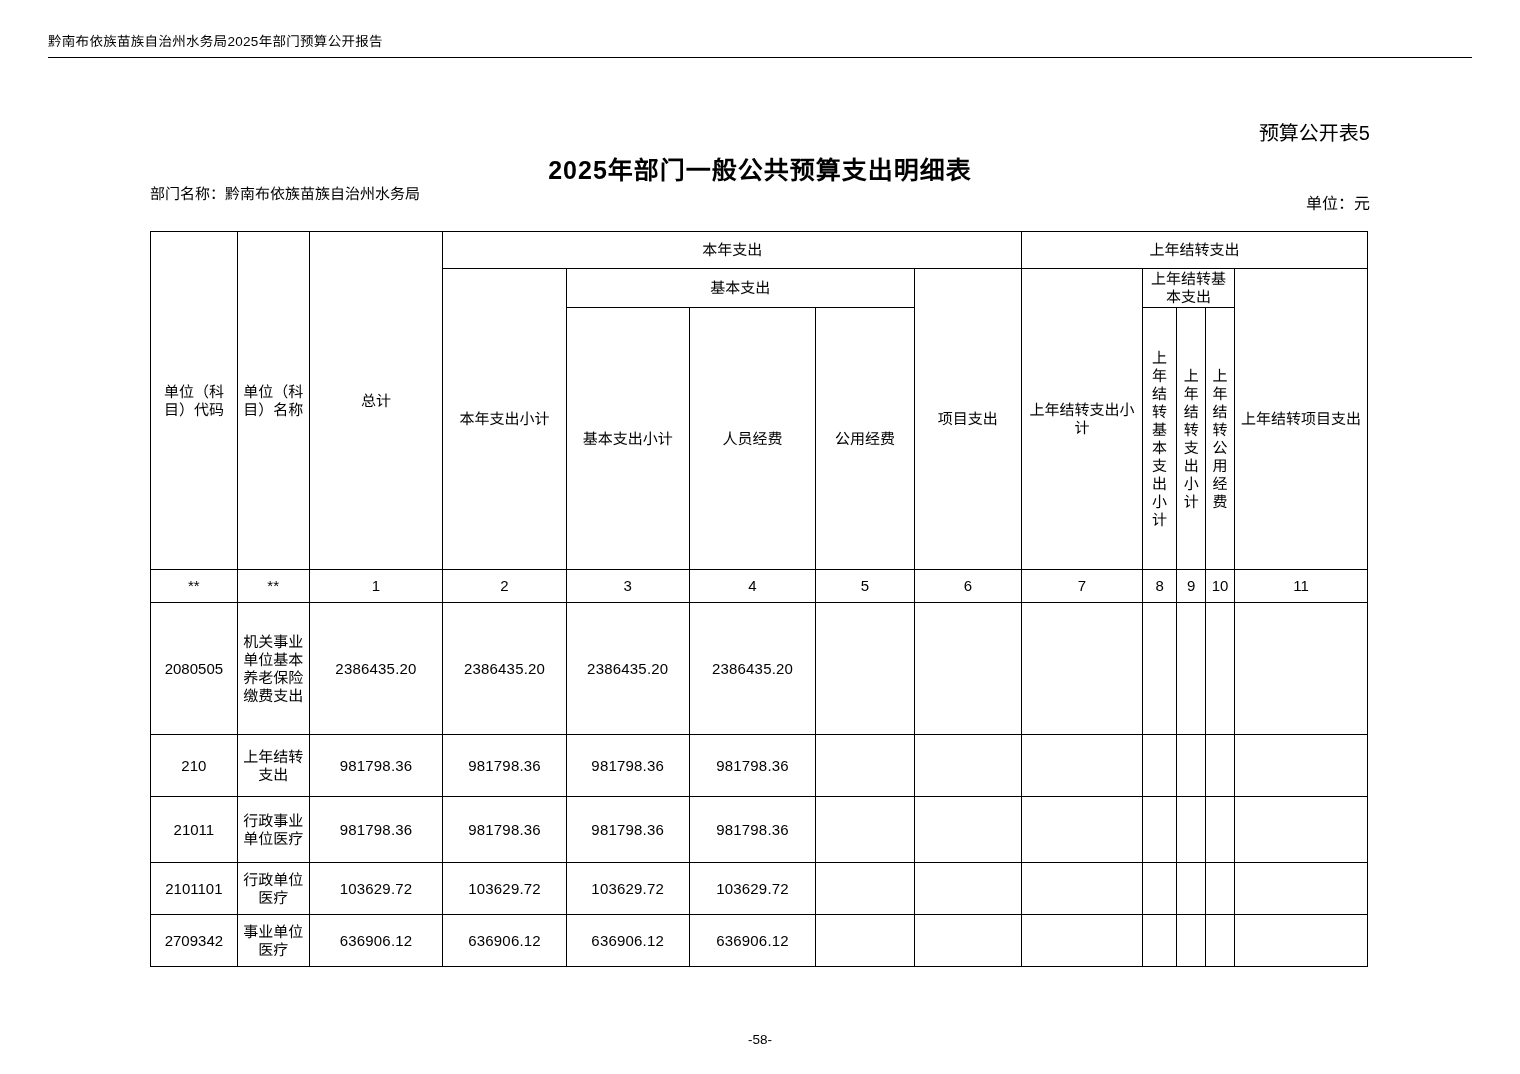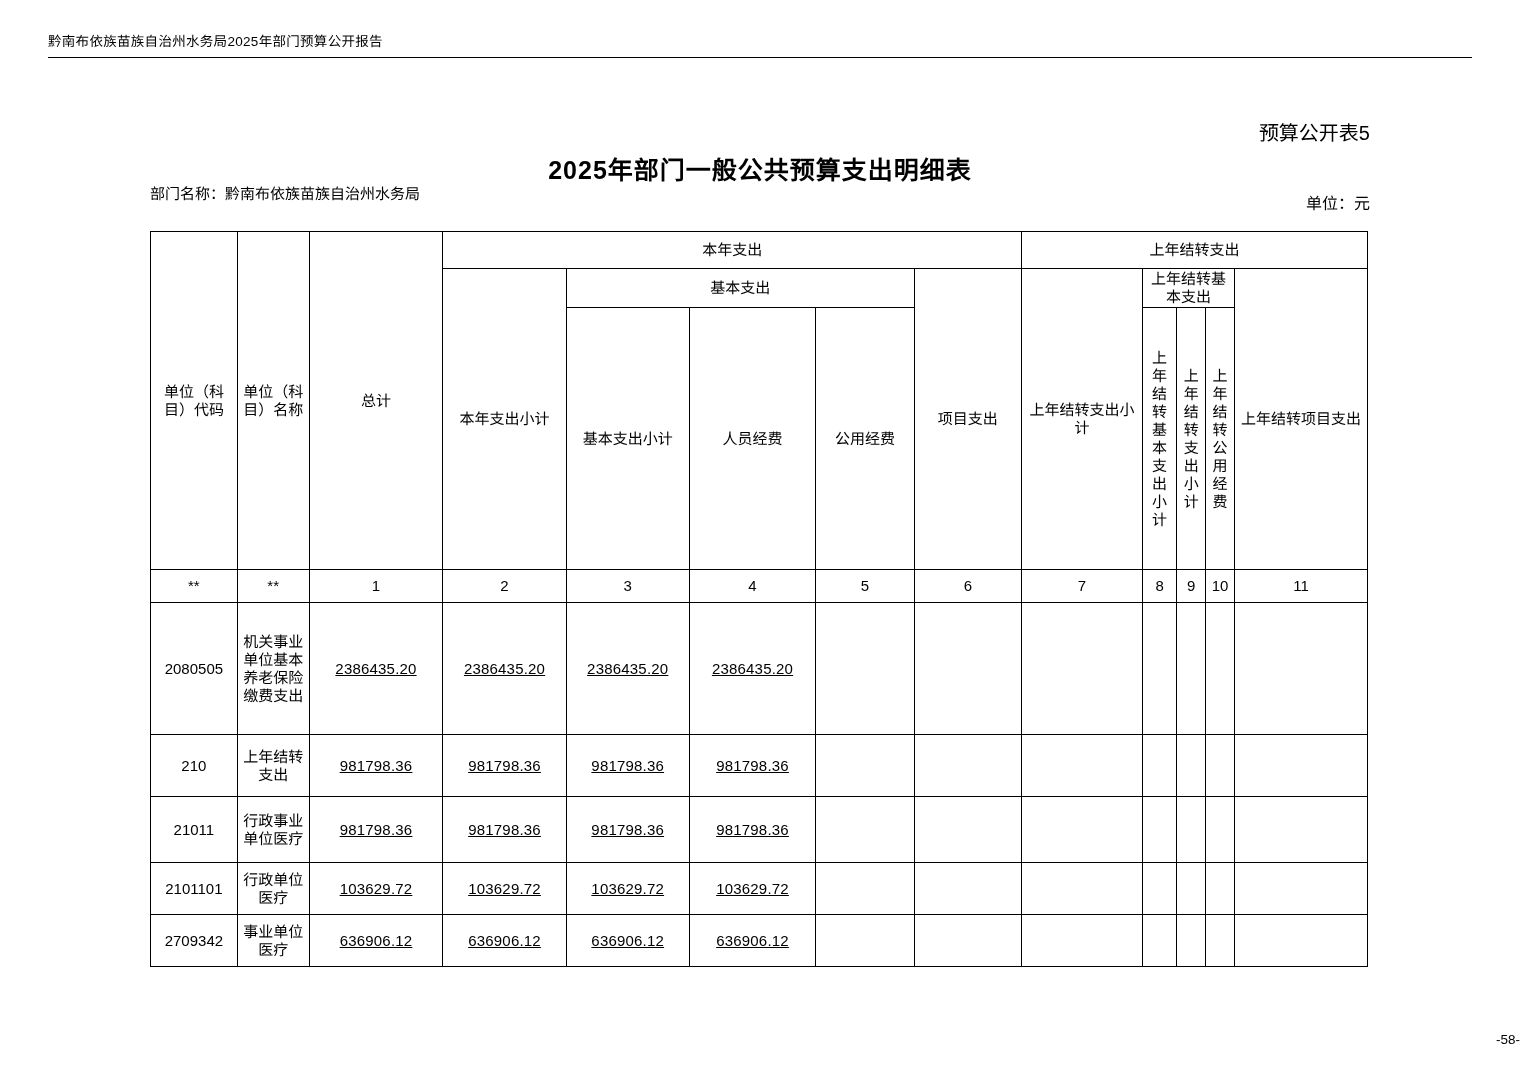--- a/index.html
+++ b/index.html
@@ -112,42 +112,41 @@
     font-size: 15.5px;
   }
   .datarow td {
     font-size: 15.5px;
   }
   .num {
     text-align: center;
     font-family: "Liberation Serif", serif;
     font-size: 16px;
     letter-spacing: 0.2px;
-    text-decoration: underline;
   }
   .code {
     text-align: left;
     padding-left: 6px;
     font-family: "Liberation Serif", serif;
     font-size: 16px;
   }
   .nm {
     text-align: left;
     padding-left: 5px;
     padding-right: 3px;
     font-size: 15px;
     line-height: 1.18;
   }
   
   .page-no {
     position: absolute;
     bottom: 27px;
     left: 0;
     width: 1520px;
-    text-align: right;
+    text-align: center;
     font-size: 13.5px;
     font-family: "Liberation Sans", sans-serif;
   }
 </style>
 </head>
 <body>
 
 <div class="page">
 
   <div class="running-header">黔南布依族苗族自治州水务局2025年部门预算公开报告</div>

